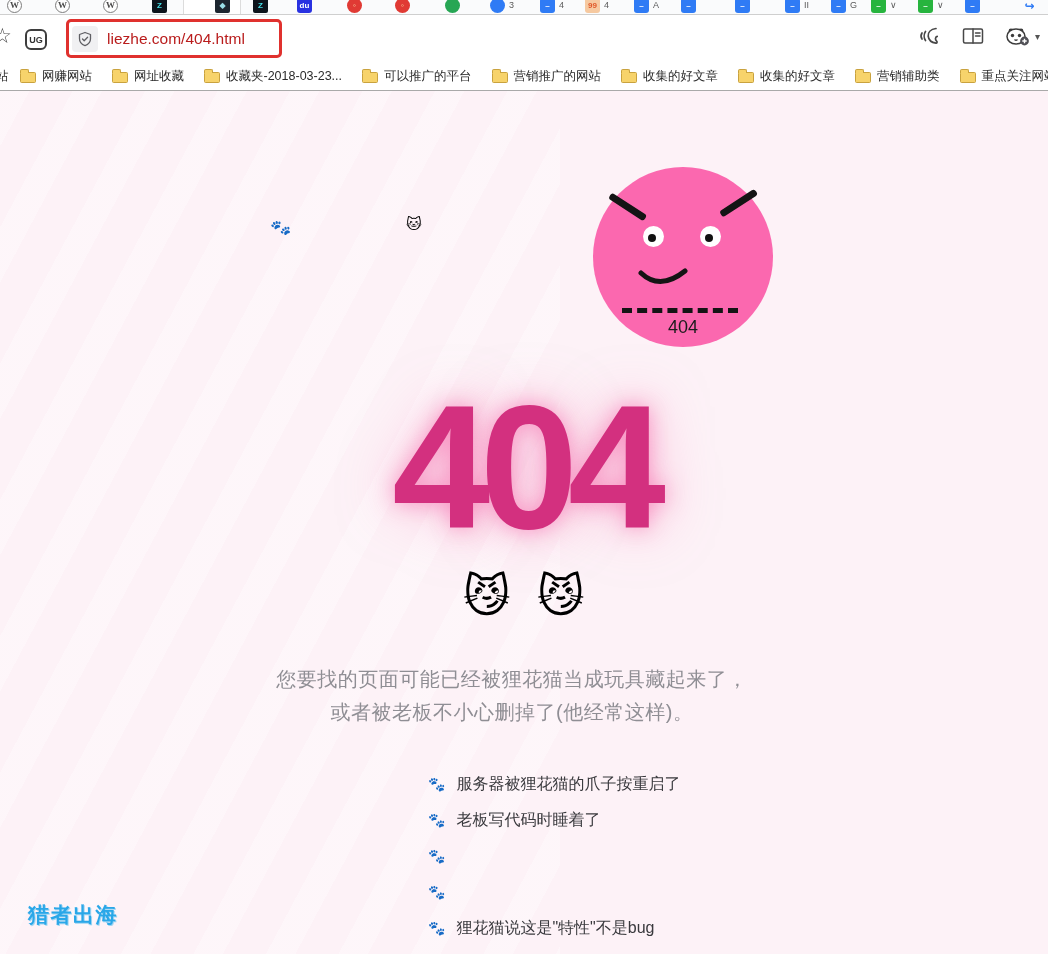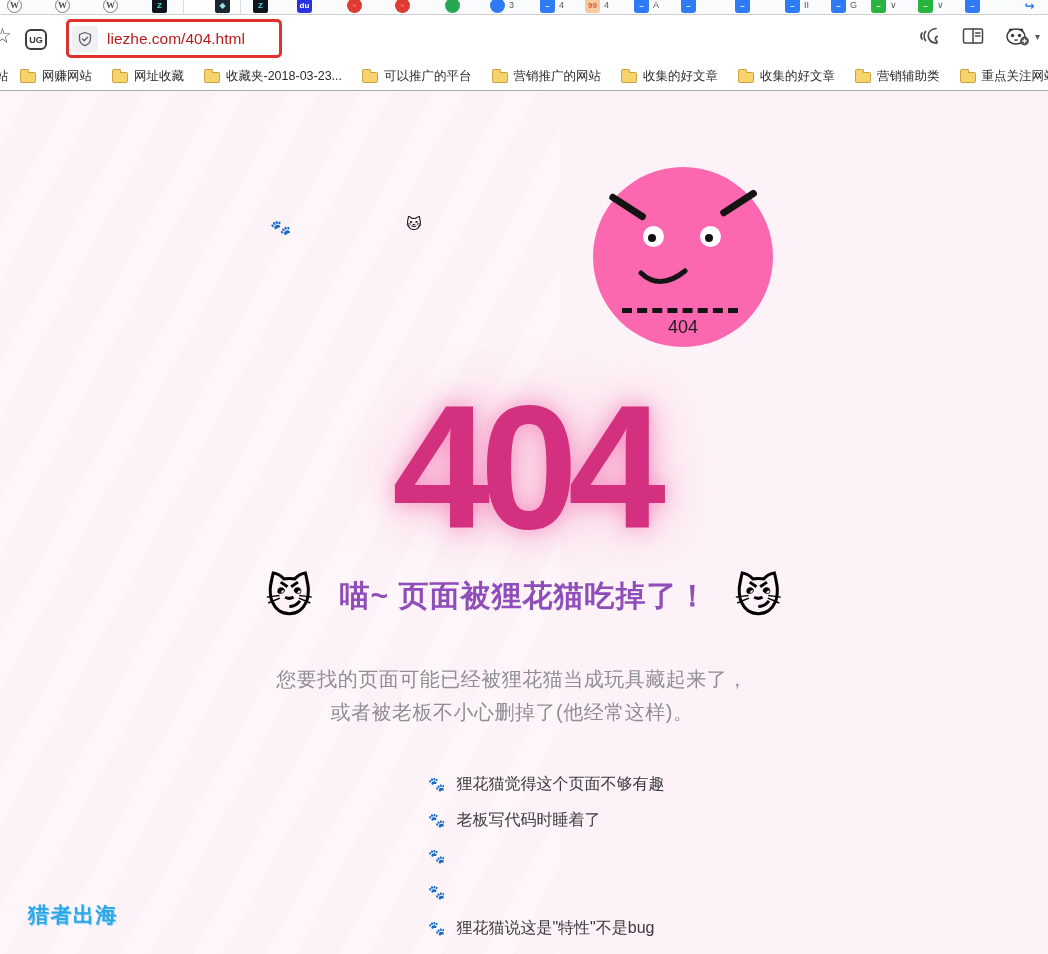--- a/index.html
+++ b/index.html
@@ -246,35 +246,34 @@
       <path d="M3 6 Q22 24 47 4" stroke="#141414" stroke-width="5" stroke-linecap="round"></path>
     </svg>
     <div class="stitch"></div>
     <div class="face-label">404</div>
   </div>
 
   <div class="big404">404</div>
 
   <div class="headline">
     <span class="cat-emoji">😼</span>
-    <span class="headline-text">喵~ 页面被狸花猫吃掉了！</span>
     <span class="cat-emoji">😼</span>
   </div>
 
   <div class="desc">
     <div>您要找的页面可能已经被狸花猫当成玩具藏起来了，</div>
     <div>或者被老板不小心删掉了(他经常这样)。</div>
   </div>
 
   <div class="reasons">
     <ul class="reasons-list">
 
         <li>
           <span class="paw-bullet">🐾</span>
-          <span>狸花猫觉得这个页面不够有趣</span>
+          <span>服务器被狸花猫的爪子按重启了</span>
         </li>
 
         <li>
           <span class="paw-bullet">🐾</span>
           <span>老板写代码时睡着了</span>
         </li>
 
         <li>
           <span class="paw-bullet">🐾</span>
         </li>

